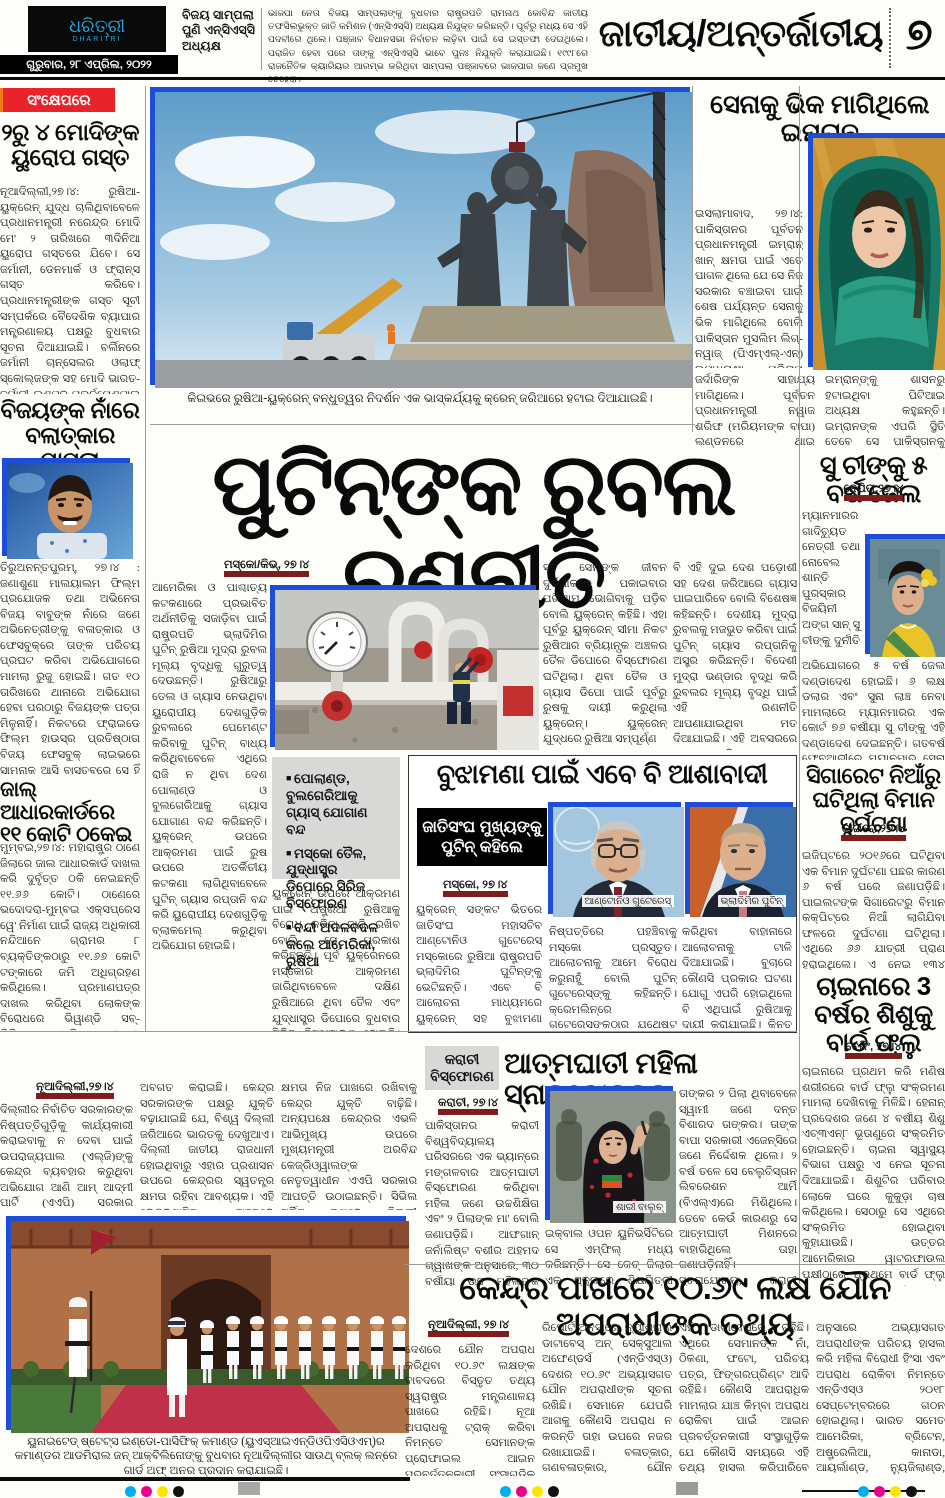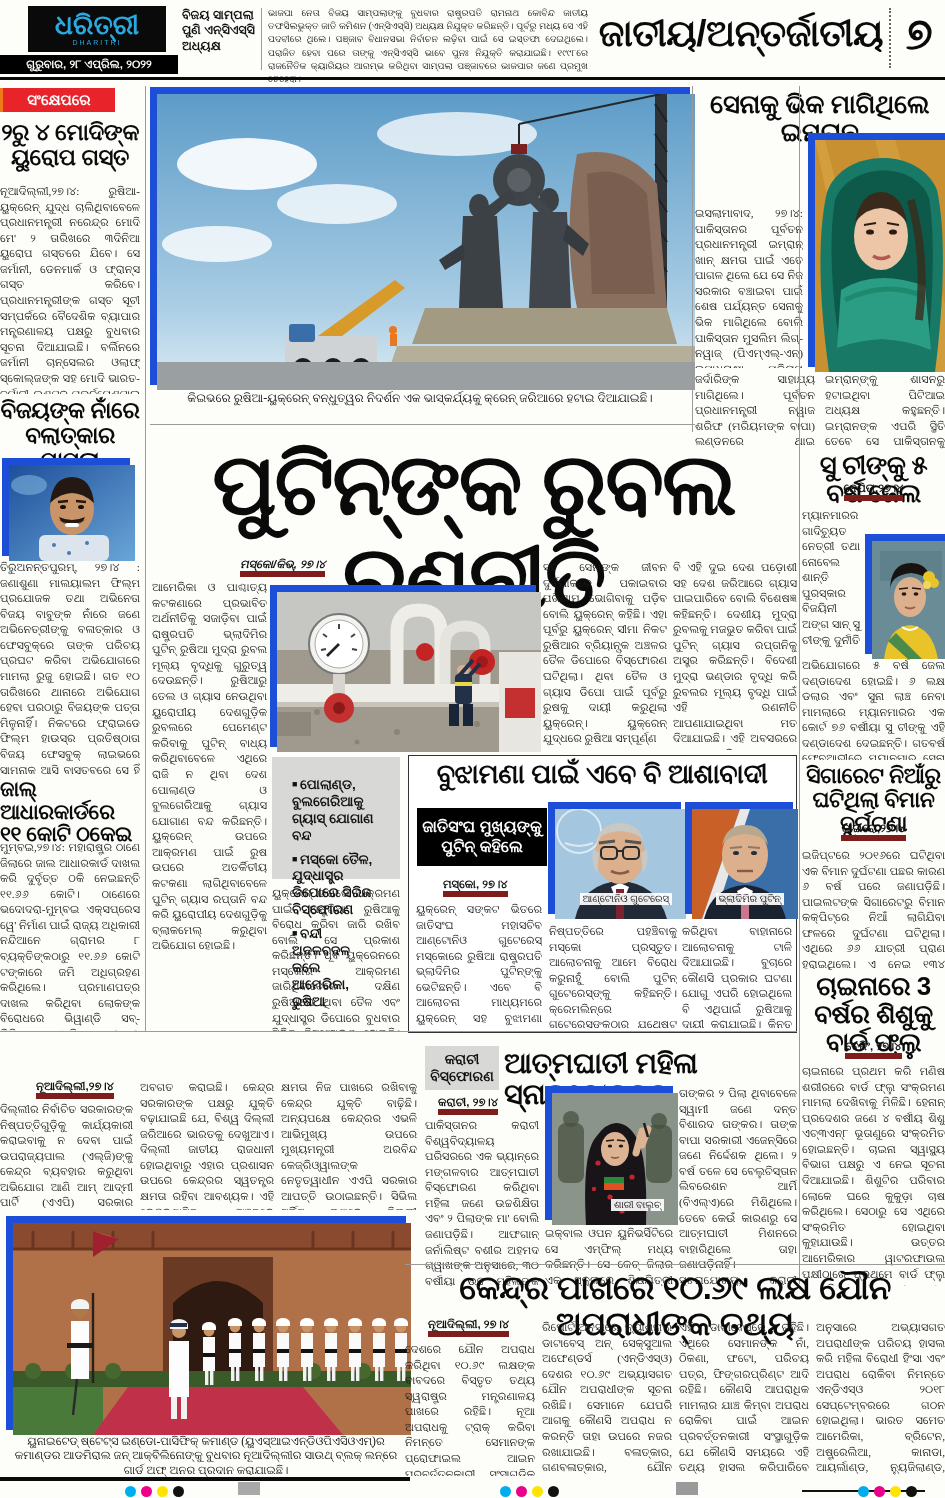--- a/index.html
+++ b/index.html
@@ -7,40 +7,40 @@
         font-family:"Liberation Sans",sans-serif;color:#111;overflow:hidden;}
   .abs{position:absolute;}
   .head{font-weight:bold;line-height:1.08;text-align:center;color:#0a0a0a;letter-spacing:-.5px;}
   .body-txt{font-size:11.3px;line-height:1.38;text-align:justify;color:#1a1a1a;
             font-family:"Liberation Serif",serif;}
   .dateline{font-weight:bold;font-size:11.5px;font-family:"Liberation Sans",sans-serif;}
   .dateline span{border-bottom:6px solid #7f1d1d;padding-bottom:1px;}
   .blackbox{background:#000;color:#fff;font-weight:bold;text-align:center;
             display:flex;align-items:center;justify-content:center;line-height:1.25;}
   .greybox{background:#d8d8d6;}
-  .photo-frame{border:7px solid #1d4ed8;box-sizing:border-box;background:#ccc;}
+  .photo-frame{border:5px solid #1d4ed8;box-sizing:border-box;background:#ccc;}
   .caption{font-size:12px;text-align:center;line-height:1.25;color:#111;
            font-family:"Liberation Serif",serif;}
   .vrule{border-left:1px solid #9a9a9a;width:0;}
   .hrule{background:#9a9a9a;height:1px;}
   .overlay-cap{position:absolute;right:2px;bottom:2px;background:rgba(255,255,255,.92);
                font-size:10px;padding:0 3px;font-family:"Liberation Serif",serif;}
-  .bullets{margin:14px;padding:6px 6px 4px 6px;list-style:none;}
+  .bullets{margin:8px;padding:6px 6px 4px 6px;list-style:none;}
   .bullets li{font-weight:bold;font-size:13.5px;line-height:1.25;margin-bottom:7px;}
   .bullets li:before{content:"\25A0\00a0";font-size:9px;vertical-align:2px;}
   .dot{border-radius:50%;width:11px;height:11px;display:inline-block;margin-right:5px;}
   .two-col{column-count:2;column-gap:10px;}
 </style>
 </head>
 <body>
 
 <div id="page">
 
   <div class="abs" style="left:28px;top:6px;width:138px;height:46px;background:#0a0a0a;display:flex;flex-direction:column;align-items:center;justify-content:center;">
-    <div style="color:#2aa9e0;font-size:27px;font-weight:bold;line-height:1;">ଧରିତ୍ରୀ</div>
+    <div style="color:#2aa9e0;font-size:18px;font-weight:normal;line-height:1;">ଧରିତ୍ରୀ</div>
     <div style="color:#2aa9e0;font-size:7px;letter-spacing:2px;">DHARITRI</div>
   </div>
   <div class="abs blackbox" style="left:0;top:55px;width:178px;height:19px;font-size:11.5px;">ଗୁରୁବାର, ୨୮ ଏପ୍ରିଲ, ୨୦୨୨</div>
   <div class="abs" style="left:182px;top:8px;width:74px;height:64px;font-weight:bold;font-size:12.5px;line-height:1.22;">ବିଜୟ ସାମ୍ପଲା ପୁଣି ଏନ୍‌ସିଏସ୍‌ସି ଅଧ୍ୟକ୍ଷ</div>
   <div class="abs vrule" style="left:261px;top:8px;height:62px;"></div>
   <div class="abs" style="left:268px;top:7px;width:320px;height:66px;font-size:9.3px;line-height:1.42;text-align:justify;font-family:'Liberation Serif',serif;">ଭାଜପା ନେତା ବିଜୟ ସାମ୍ପଲାଙ୍କୁ ବୁଧବାର ରାଷ୍ଟ୍ରପତି ରାମନାଥ କୋବିନ୍ଦ ଜାତୀୟ ତଫସିଲଭୁକ୍ତ ଜାତି କମିଶନ (ଏନ୍‌ସିଏସ୍‌ସି) ଅଧ୍ୟକ୍ଷ ନିଯୁକ୍ତ କରିଛନ୍ତି। ପୂର୍ବରୁ ମଧ୍ୟ ସେ ଏହି ପଦବୀରେ ଥିଲେ। ପଞ୍ଜାବ ବିଧାନସଭା ନିର୍ବାଚନ ଲଢ଼ିବା ପାଇଁ ସେ ଇସ୍ତଫା ଦେଇଥିଲେ। ପରାଜିତ ହେବା ପରେ ତାଙ୍କୁ ଏନ୍‌ସିଏସ୍‌ସି ଭାବେ ପୁନଃ ନିଯୁକ୍ତି କରାଯାଇଛି। ୧୯୯୮ରେ ରାଜନୈତିକ କ୍ୟାରିୟର ଆରମ୍ଭ କରିଥିବା ସାମ୍ପଲା ପଞ୍ଜାବରେ ଭାଜପାର ଜଣେ ପ୍ରମୁଖ ଚେହେରା।</div>
   <div class="abs head" style="left:598px;top:14px;width:286px;font-size:37px;">ଜାତୀୟ/ଅନ୍ତର୍ଜାତୀୟ</div>
   <div class="abs" style="left:889px;top:8px;height:60px;border-left:2px dotted #666;"></div>
   <div class="abs head" style="left:896px;top:10px;width:46px;font-size:44px;">୭</div>
   <div class="abs" style="left:0;top:77px;width:945px;height:3px;background:#0a0a0a;"></div>
@@ -142,21 +142,21 @@
       <path d="M58,116 Q66,121 75,116" stroke="#b05a50" stroke-width="3.6" fill="none"></path>
       <path d="M26,150 Q60,128 110,146 L116,210 Q70,190 22,208 Z" fill="#2a9d84"></path>
       <path d="M30,160 Q70,140 108,156" stroke="#1d8a70" stroke-width="5" fill="none"></path>
       <path d="M96,60 Q112,120 104,180" stroke="#3a2a1c" stroke-width="8" fill="none" opacity=".8"></path>
     </svg>
   </div>
   <div class="abs body-txt" style="left:695px;top:206px;width:108px;height:162px;overflow:hidden;">ଇସଲାମାବାଦ, ୨୭।୪: ପାକିସ୍ତାନର ପୂର୍ବତନ ପ୍ରଧାନମନ୍ତ୍ରୀ ଇମ୍ରାନ୍ ଖାନ୍ କ୍ଷମତା ପାଇଁ ଏତେ ପାଗଳ ଥିଲେ ଯେ ସେ ନିଜ ସରକାର ବଞ୍ଚାଇବା ପାଇଁ ଶେଷ ପର୍ଯ୍ୟନ୍ତ ସେନାକୁ ଭିକ ମାଗିଥିଲେ ବୋଲି ପାକିସ୍ତାନ ମୁସଲିମ ଲିଗ୍-ନୱାଜ୍ (ପିଏମ୍‌ଏଲ୍-ଏନ୍) ଉପାଧ୍ୟକ୍ଷା ମରିୟମ ନୱାଜ୍ କହିଛନ୍ତି। ଏପରିକି ଇମ୍ରାନ୍ ଅନାସ୍ଥାରୁ ବର୍ତ୍ତିବା ପାଇଁ ପୂର୍ବତନ ରାଷ୍ଟ୍ରପତି ତଥା ପିପିପି ସହ-ଅଧ୍ୟକ୍ଷ ଆସିଫ୍ ଅଲି</div>
   <div class="abs body-txt two-col" style="left:695px;top:372px;width:250px;height:78px;overflow:hidden;">ଜର୍ଦାରିଙ୍କ ସାହାଯ୍ୟ ମାଗିଥିଲେ। ପୂର୍ବତନ ପ୍ରଧାନମନ୍ତ୍ରୀ ନୱାଜ ଶରିଫ (ମରିୟମଙ୍କ ବାପା) ଲଣ୍ଡନରେ ଥାଇ ଇମ୍ରାନ୍‌ଙ୍କୁ ଶାସନରୁ ହଟାଇଥିବା ପିଟିଆଇ ଅଧ୍ୟକ୍ଷ କହୁଛନ୍ତି। ଇମ୍ରାନଙ୍କ ଏପରି ସ୍ଥିତି ତେବେ ସେ ପାକିସ୍ତାନକୁ ଫେରିଲେ କ'ଣ ହେବ ବୋଲି ମରିୟମ ପ୍ରଶ୍ନ କରିଛନ୍ତି। ଏମିତି ଇମ୍ରାନ୍ ରାଜନୀତି ଛାଡ଼ି କ୍ରିକେଟ ଖେଳିବା ଉଚିତ ବୋଲି ମରିୟମ ତାଚ୍ଛଲ୍ୟ କରିଛନ୍ତି।</div>
 
   <div class="abs head" style="left:150px;top:438px;width:647px;font-size:86px;letter-spacing:-2px;">ପୁଟିନ୍‌ଙ୍କ ରୁବଲ ରଣନୀତି</div>
-  <div class="abs dateline" style="left:240px;top:558px;font-style:italic;"><span>ମସ୍କୋ/କିଭ୍, ୨୭।୪</span></div>
+  <div class="abs dateline" style="left:224px;top:558px;"><span>ମସ୍କୋ/କିଭ୍, ୨୭।୪</span></div>
   <div class="abs body-txt" style="left:152px;top:580px;width:115px;height:452px;overflow:hidden;">ଆମେରିକା ଓ ପାଶ୍ଚାତ୍ୟ କଟକଣାରେ ପ୍ରଭାବିତ ଅର୍ଥନୀତିକୁ ସଜାଡ଼ିବା ପାଇଁ ରାଷ୍ଟ୍ରପତି ଭ୍ଲାଦିମିର ପୁଟିନ୍ ରୁଷିଆ ମୁଦ୍ରା ରୁବଲ ମୂଲ୍ୟ ବୃଦ୍ଧିକୁ ଗୁରୁତ୍ୱ ଦେଉଛନ୍ତି। ରୁଷିଆରୁ ତେଲ ଓ ଗ୍ୟାସ ନେଉଥିବା ୟୁରୋପୀୟ ଦେଶଗୁଡ଼ିକ ରୁବଲରେ ପେମେଣ୍ଟ କରିବାକୁ ପୁଟିନ୍ ବାଧ୍ୟ କରିଥିବାବେଳେ ଏଥିରେ ରାଜି ନ ଥିବା ଦେଶ ପୋଲାଣ୍ଡ ଓ ବୁଲଗେରିଆକୁ ଗ୍ୟାସ ଯୋଗାଣ ବନ୍ଦ କରିଛନ୍ତି। ୟୁକ୍ରେନ୍ ଉପରେ ଆକ୍ରମଣ ପାଇଁ ରୁଷ ଉପରେ ଅତର୍କିତୀୟ କଟକଣା ଲାଗିଥିବାବେଳେ ପୁଟିନ୍ ଗ୍ୟାସ ରପ୍ତାନି ବନ୍ଦ କରି ୟୁରୋପୀୟ ଦେଶଗୁଡ଼ିକୁ ବ୍ଲାକମେଲ୍ କରୁଥିବା ଅଭିଯୋଗ ହୋଇଛି।</div>
   <div class="abs photo-frame" style="left:270px;top:585px;width:266px;height:162px;">
     <svg width="264" height="160" viewBox="0 0 264 160">
       <rect width="264" height="58" fill="#c6c6c2"></rect>
       <rect y="58" width="264" height="102" fill="#a09a8e"></rect>
       <circle cx="40" cy="120" r="3" fill="#8a8378"></circle>
         <circle cx="120" cy="140" r="3" fill="#8a8378"></circle>
         <circle cx="200" cy="132" r="3" fill="#8a8378"></circle>
         <circle cx="80" cy="150" r="2.5" fill="#8a8378"></circle>
       <path d="M120,95 L120,40 Q120,18 142,18 Q164,18 164,40 L164,95" stroke="#efede8" stroke-width="13" fill="none"></path>

